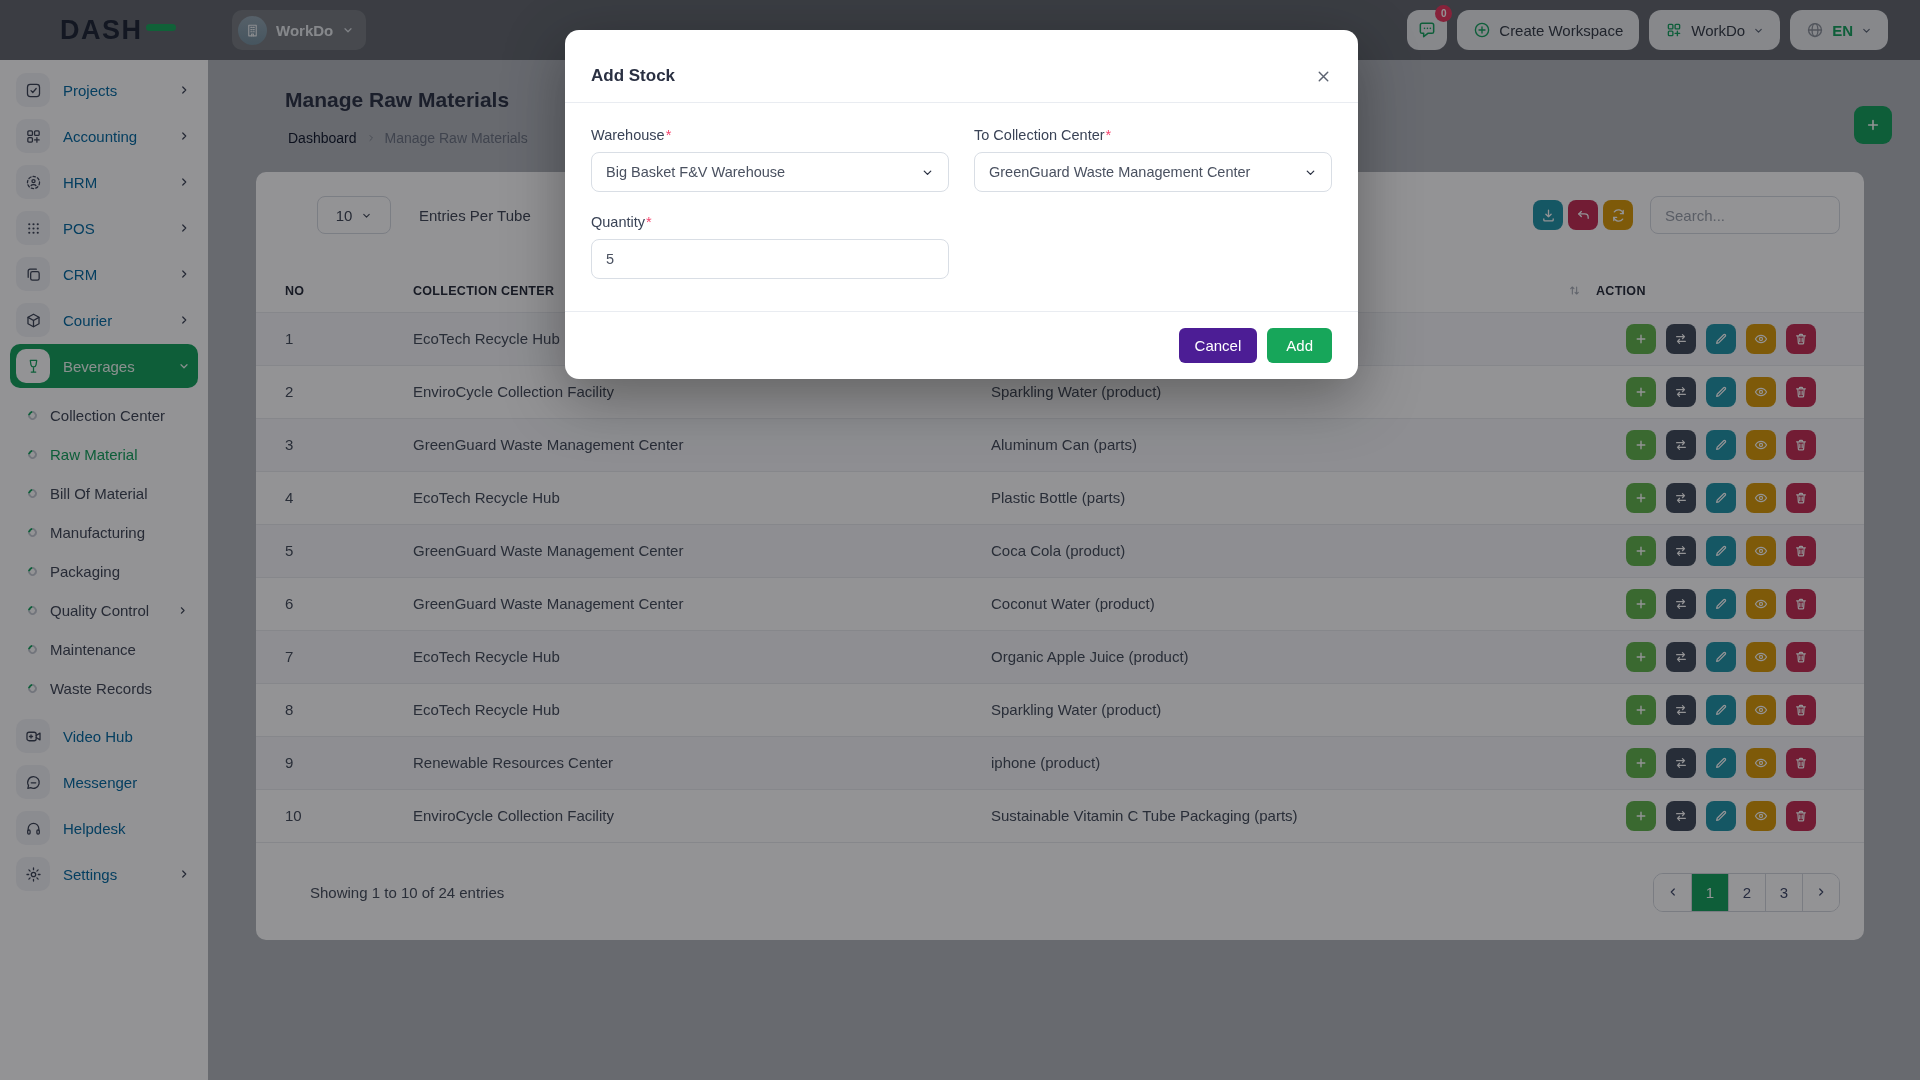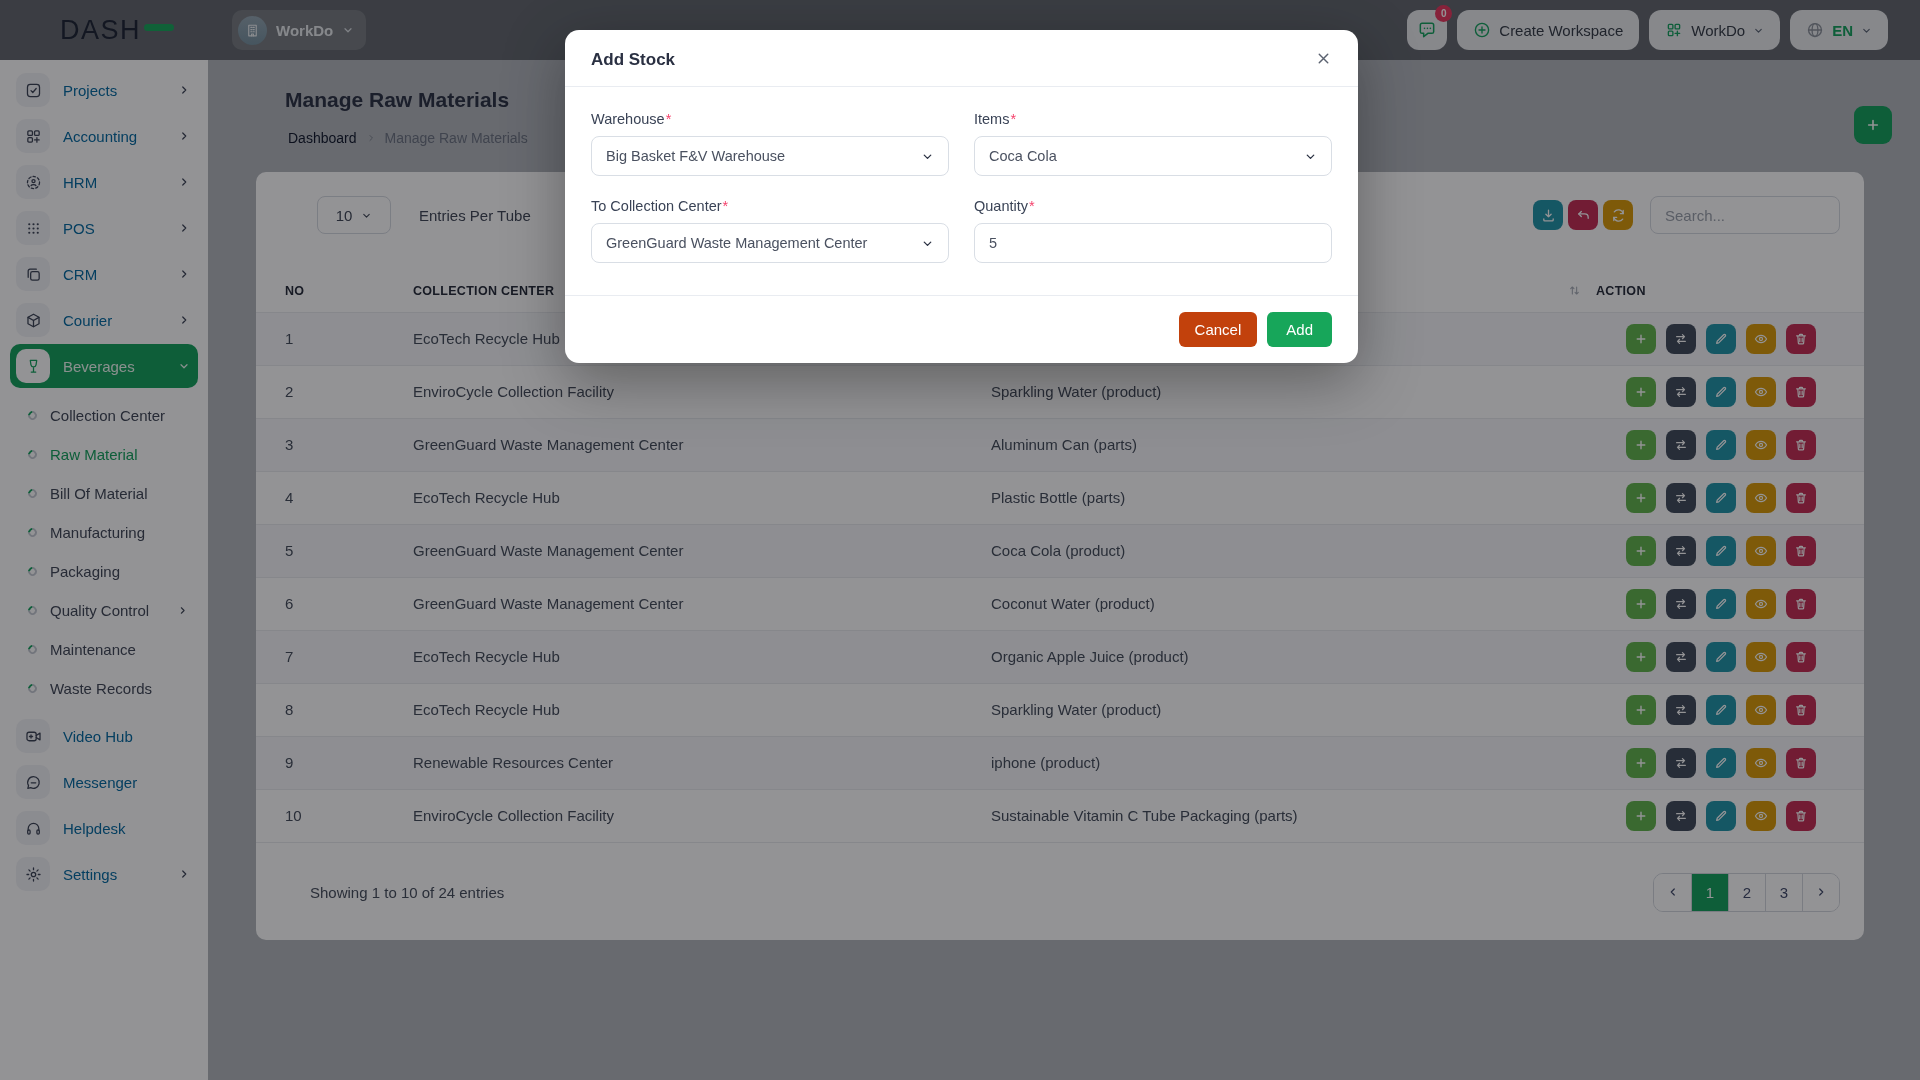--- a/index.html
+++ b/index.html
@@ -2,21 +2,21 @@
 <html><head>
 <meta charset="utf-8">
 <style>
   * { margin:0; padding:0; box-sizing:border-box; }
   html,body { width:1920px; height:1080px; overflow:hidden;
     font-family:"Liberation Sans","DejaVu Sans",sans-serif; background:#B2B6BC; }
 
   
   .topstrip { position:absolute; left:0; top:0; width:1920px; height:60px; background:#62676D; }
   .logo { position:absolute; left:60px; top:15px; display:flex; align-items:center; }
-  .logo-text { font-size:27px; font-weight:400; letter-spacing:1.5px; color:#1B2232; }
+  .logo-text { font-size:27px; font-weight:700; letter-spacing:1.5px; color:#1B2232; }
   .logo-dash { width:30px; height:7px; border-radius:4px; background:#17A65A; margin-left:3px; position:relative; top:-3px; }
   .ws-pill { position:absolute; left:232px; top:10px; height:40px; display:flex; align-items:center; gap:9px;
     background:rgba(255,255,255,0.14); border-radius:10px; padding:0 12px 0 6px; cursor:pointer; }
   .ws-avatar { width:29px; height:29px; border-radius:50%; background:linear-gradient(#93A5B1,#76919F);
     display:flex; align-items:center; justify-content:center; color:#EFF3F5; }
   .ws-avatar svg { width:15px; height:15px; }
   .ws-label { color:#E8EBEE; font-size:15px; font-weight:600; }
   .ws-chev { color:#DDE1E5; display:flex; } .ws-chev svg { width:12px; height:12px; }
   .top-right { position:absolute; right:32px; top:10px; display:flex; gap:10px; align-items:center; }
   .chat-btn { position:relative; width:40px; height:40px; border-radius:12px; background:#E9EBEE;
@@ -103,36 +103,36 @@
   .pg, .pg-nav { width:37px; height:37px; display:flex; align-items:center; justify-content:center;
     font-size:15px; color:#3F4868; cursor:pointer; border-left:1px solid #D3D7DE; background:#fff; }
   .pager > :first-child { border-left:none; }
   .pg.active { background:#12A15C; color:#fff; }
   .pg-nav svg { width:12px; height:12px; }
 
   
   .backdrop { position:fixed; left:0; top:0; width:1920px; height:1080px; background:rgba(8,10,14,0.44); z-index:50; }
   .modal { position:fixed; left:565px; top:30px; width:793px; background:#fff; border-radius:14px; z-index:60;
     box-shadow:0 18px 60px rgba(0,0,0,0.35); }
-  .modal-head { display:flex; padding:20px 26px 16px 26px; border-bottom:1px solid #E9ECF1; }
+  .modal-head { display:flex; align-items:center; padding:20px 26px 16px 26px; border-bottom:1px solid #E9ECF1;margin-top:16px; }
   .modal-title { font-size:17px; font-weight:600; color:#2A3042; }
   .modal-close { margin-left:auto; border:none; background:none; color:#5B6270; cursor:pointer; display:flex; }
   .modal-close svg { width:17px; height:17px; }
   .modal-body { padding:24px 26px 10px 26px; display:grid; grid-template-columns:1fr 1fr; column-gap:25px; row-gap:22px; }
   .field label { display:block; font-size:14.5px; font-weight:400; color:#3A4356; margin-bottom:9px; }
   .req { color:#F5426C; margin-left:1px; }
   .select { height:40px; border:1px solid #D9DEE5; border-radius:8px; display:flex; align-items:center;
     padding:0 14px; font-size:14.5px; color:#4A5160; cursor:pointer; }
   .select .sel-chev { margin-left:auto; color:#2A3042; display:flex; }
   .select .sel-chev svg { width:13px; height:13px; }
   .qty { width:100%; height:40px; border:1px solid #D9DEE5; border-radius:8px; padding:0 14px;
     font-size:14.5px; color:#4A5160; outline:none; font-family:inherit; }
   .modal-foot { margin-top:22px; border-top:1px solid #E9ECF1; padding:16px 26px; display:flex; justify-content:flex-end; gap:10px; }
   .btn { border:none; border-radius:6px; padding:9px 16px; font-size:15px; font-weight:500; color:#fff; cursor:pointer; font-family:inherit; }
-  .btn-cancel { background:#c2410c; }
+  .btn-cancel { background:#4c1d95; }
   .btn-add { background:#17A65A; padding:9px 19px; }
 </style>
 </head>
 <body>
 
 <header class="topstrip">
   <div class="logo">
     <span class="logo-text">DASH</span>
     <span class="logo-dash"></span>
   </div>
@@ -877,31 +877,20 @@
       <div class="select">
         <span>Big Basket F&amp;V Warehouse</span>
         <span class="sel-chev">
             <svg viewBox="0 0 24 24" fill="none" stroke="currentColor" stroke-width="2.4" stroke-linecap="round" stroke-linejoin="round">
               <path d="M6 9.5l6 6 6-6"></path>
             </svg>
           </span>
       </div>
     </div>
     <div class="field">
-      <label><span>Items</span><span class="req">*</span></label>
-      <div class="select">
-        <span>Coca Cola</span>
-        <span class="sel-chev">
-            <svg viewBox="0 0 24 24" fill="none" stroke="currentColor" stroke-width="2.4" stroke-linecap="round" stroke-linejoin="round">
-              <path d="M6 9.5l6 6 6-6"></path>
-            </svg>
-          </span>
-      </div>
-    </div>
-    <div class="field">
       <label><span>To Collection Center</span><span class="req">*</span></label>
       <div class="select">
         <span>GreenGuard Waste Management Center</span>
         <span class="sel-chev">
             <svg viewBox="0 0 24 24" fill="none" stroke="currentColor" stroke-width="2.4" stroke-linecap="round" stroke-linejoin="round">
               <path d="M6 9.5l6 6 6-6"></path>
             </svg>
           </span>
       </div>
     </div>

